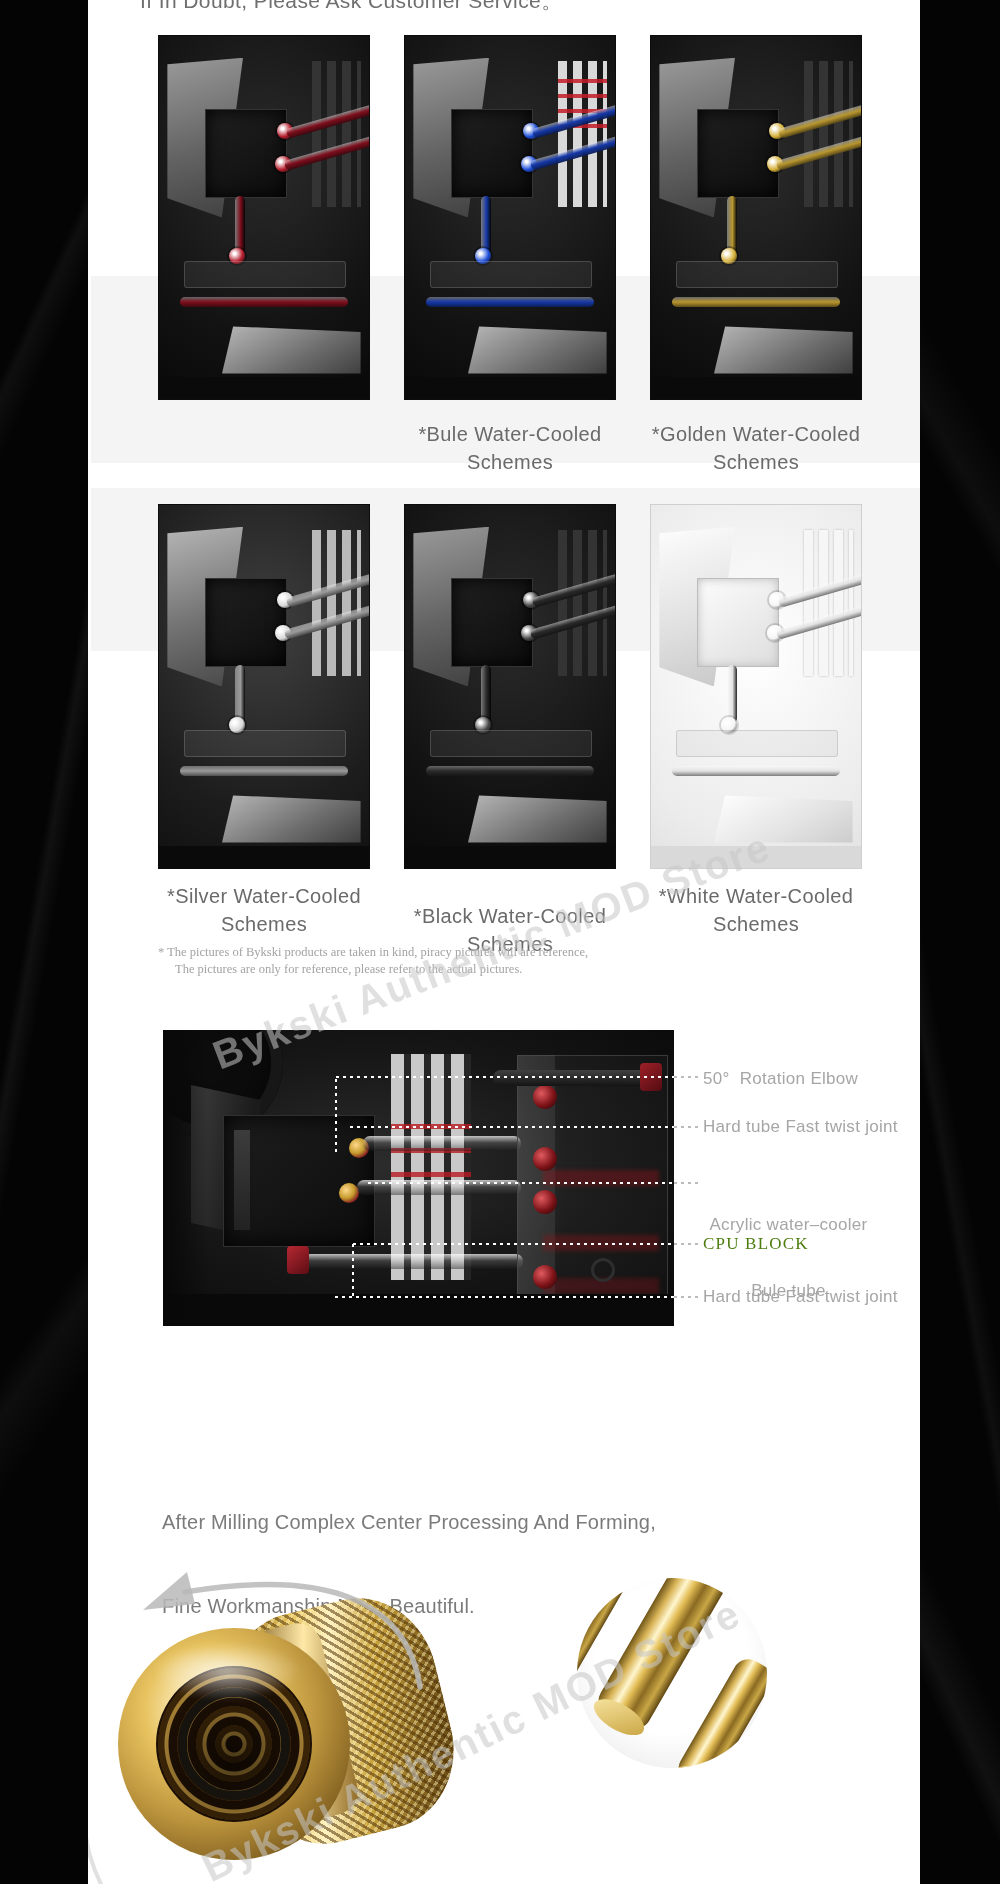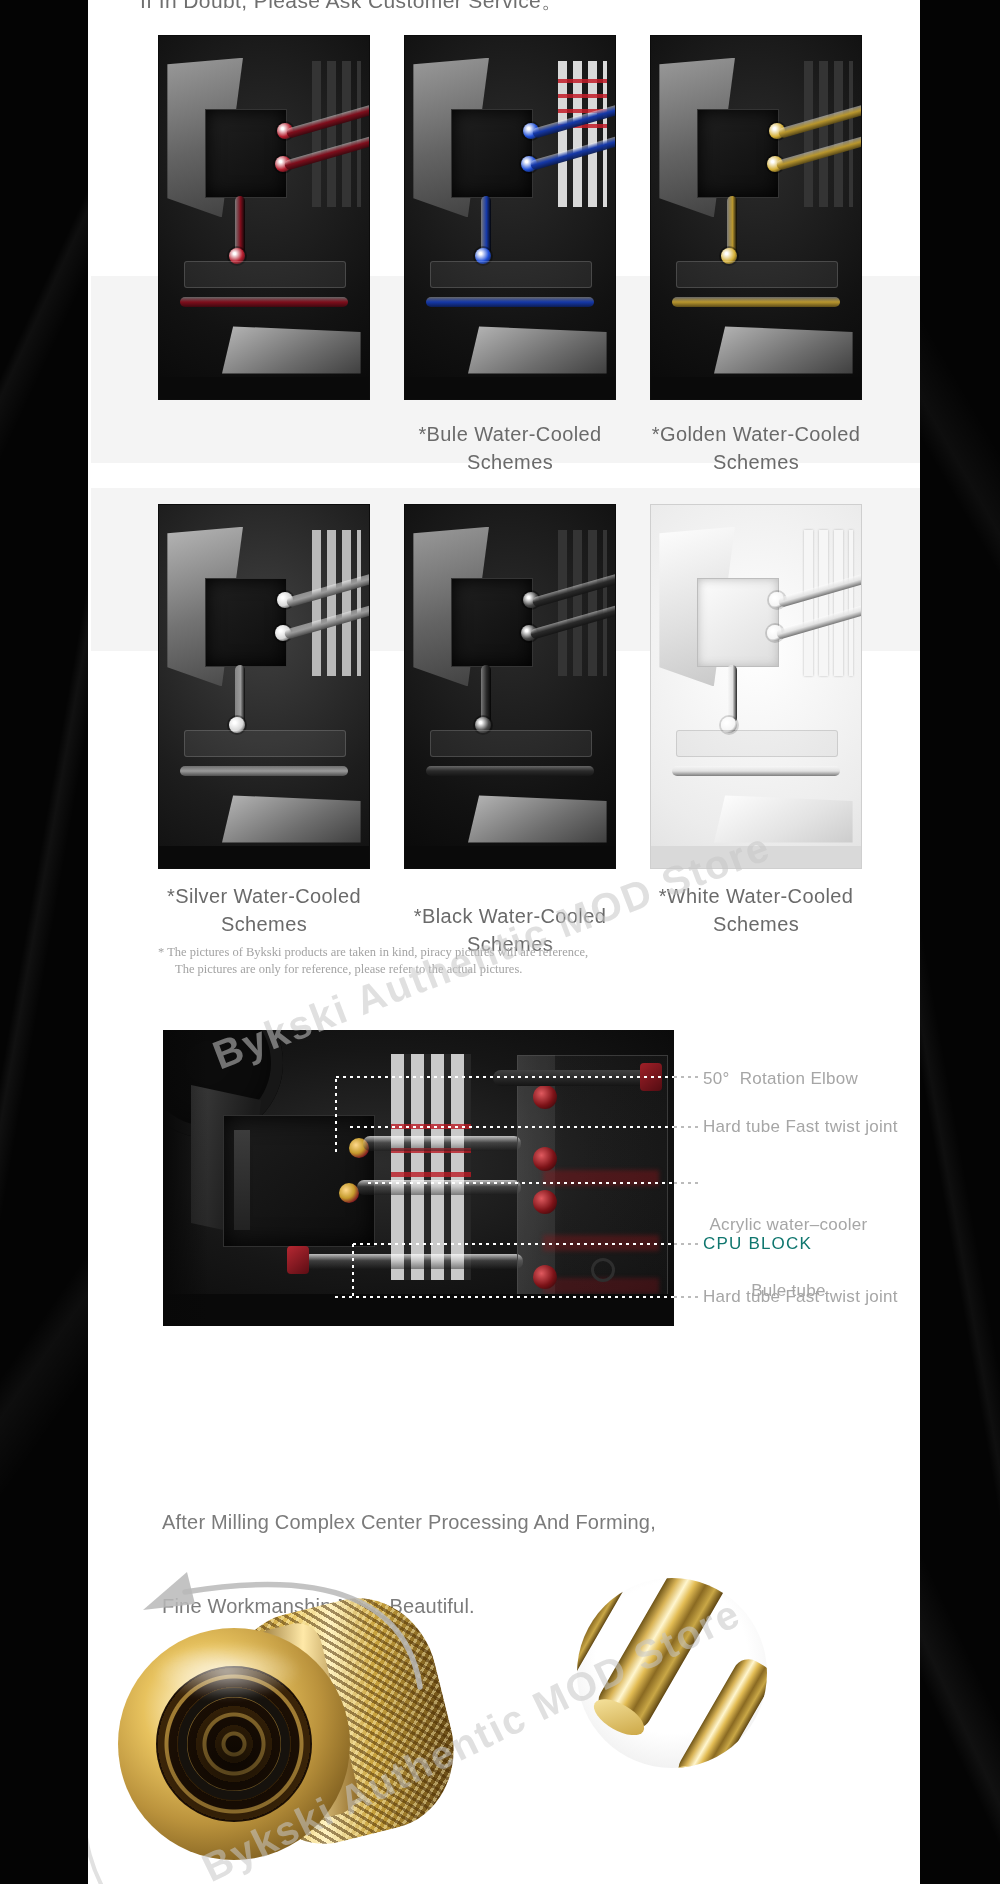--- a/index.html
+++ b/index.html
@@ -349,21 +349,21 @@
     <div class="leader" style="left:586px;top:1296px;width:26px;--dc:#bbb;"></div>
     <div class="vleader" style="left:247px;top:1076px;height:76px;"></div>
     <div class="vleader" style="left:264px;top:1243px;height:53px;"></div>
 
     <div class="dlabel" style="top: 1068px; color: rgb(166, 166, 166);">50°  Rotation Elbow</div>
     <div class="dlabel" style="top: 1116px; color: rgb(166, 166, 166);">Hard tube Fast twist joint</div>
     <div class="dlabel center" style="top: 1170px; color: rgb(166, 166, 166);">
       <div>Acrylic water–cooler</div>
       <div>Bule tube</div>
     </div>
-    <div class="dlabel caps" style="top: 1233px; color: #0f766e;">CPU BLOCK</div>
+    <div class="dlabel caps" style="top: 1233px; color: #4d7c0f; font-family: Liberation Serif, serif;">CPU BLOCK</div>
     <div class="dlabel" style="top: 1286px; color: rgb(166, 166, 166);">Hard tube Fast twist joint</div>
 
     <div class="para">
       <div>After Milling Complex Center Processing And Forming,</div>
       <div>Fine Workmanship More Beautiful.</div>
     </div>
 
     <svg class="arrow-svg" width="330" height="170" viewBox="0 0 330 170">
       <path d="M 305 145 Q 285 15 70 50" fill="none" stroke="#b8b8b8" stroke-width="5.5" stroke-linecap="round" opacity="0.85"></path>
       <polygon points="28,68 72,30 80,62" fill="#b8b8b8" opacity="0.85"></polygon>

